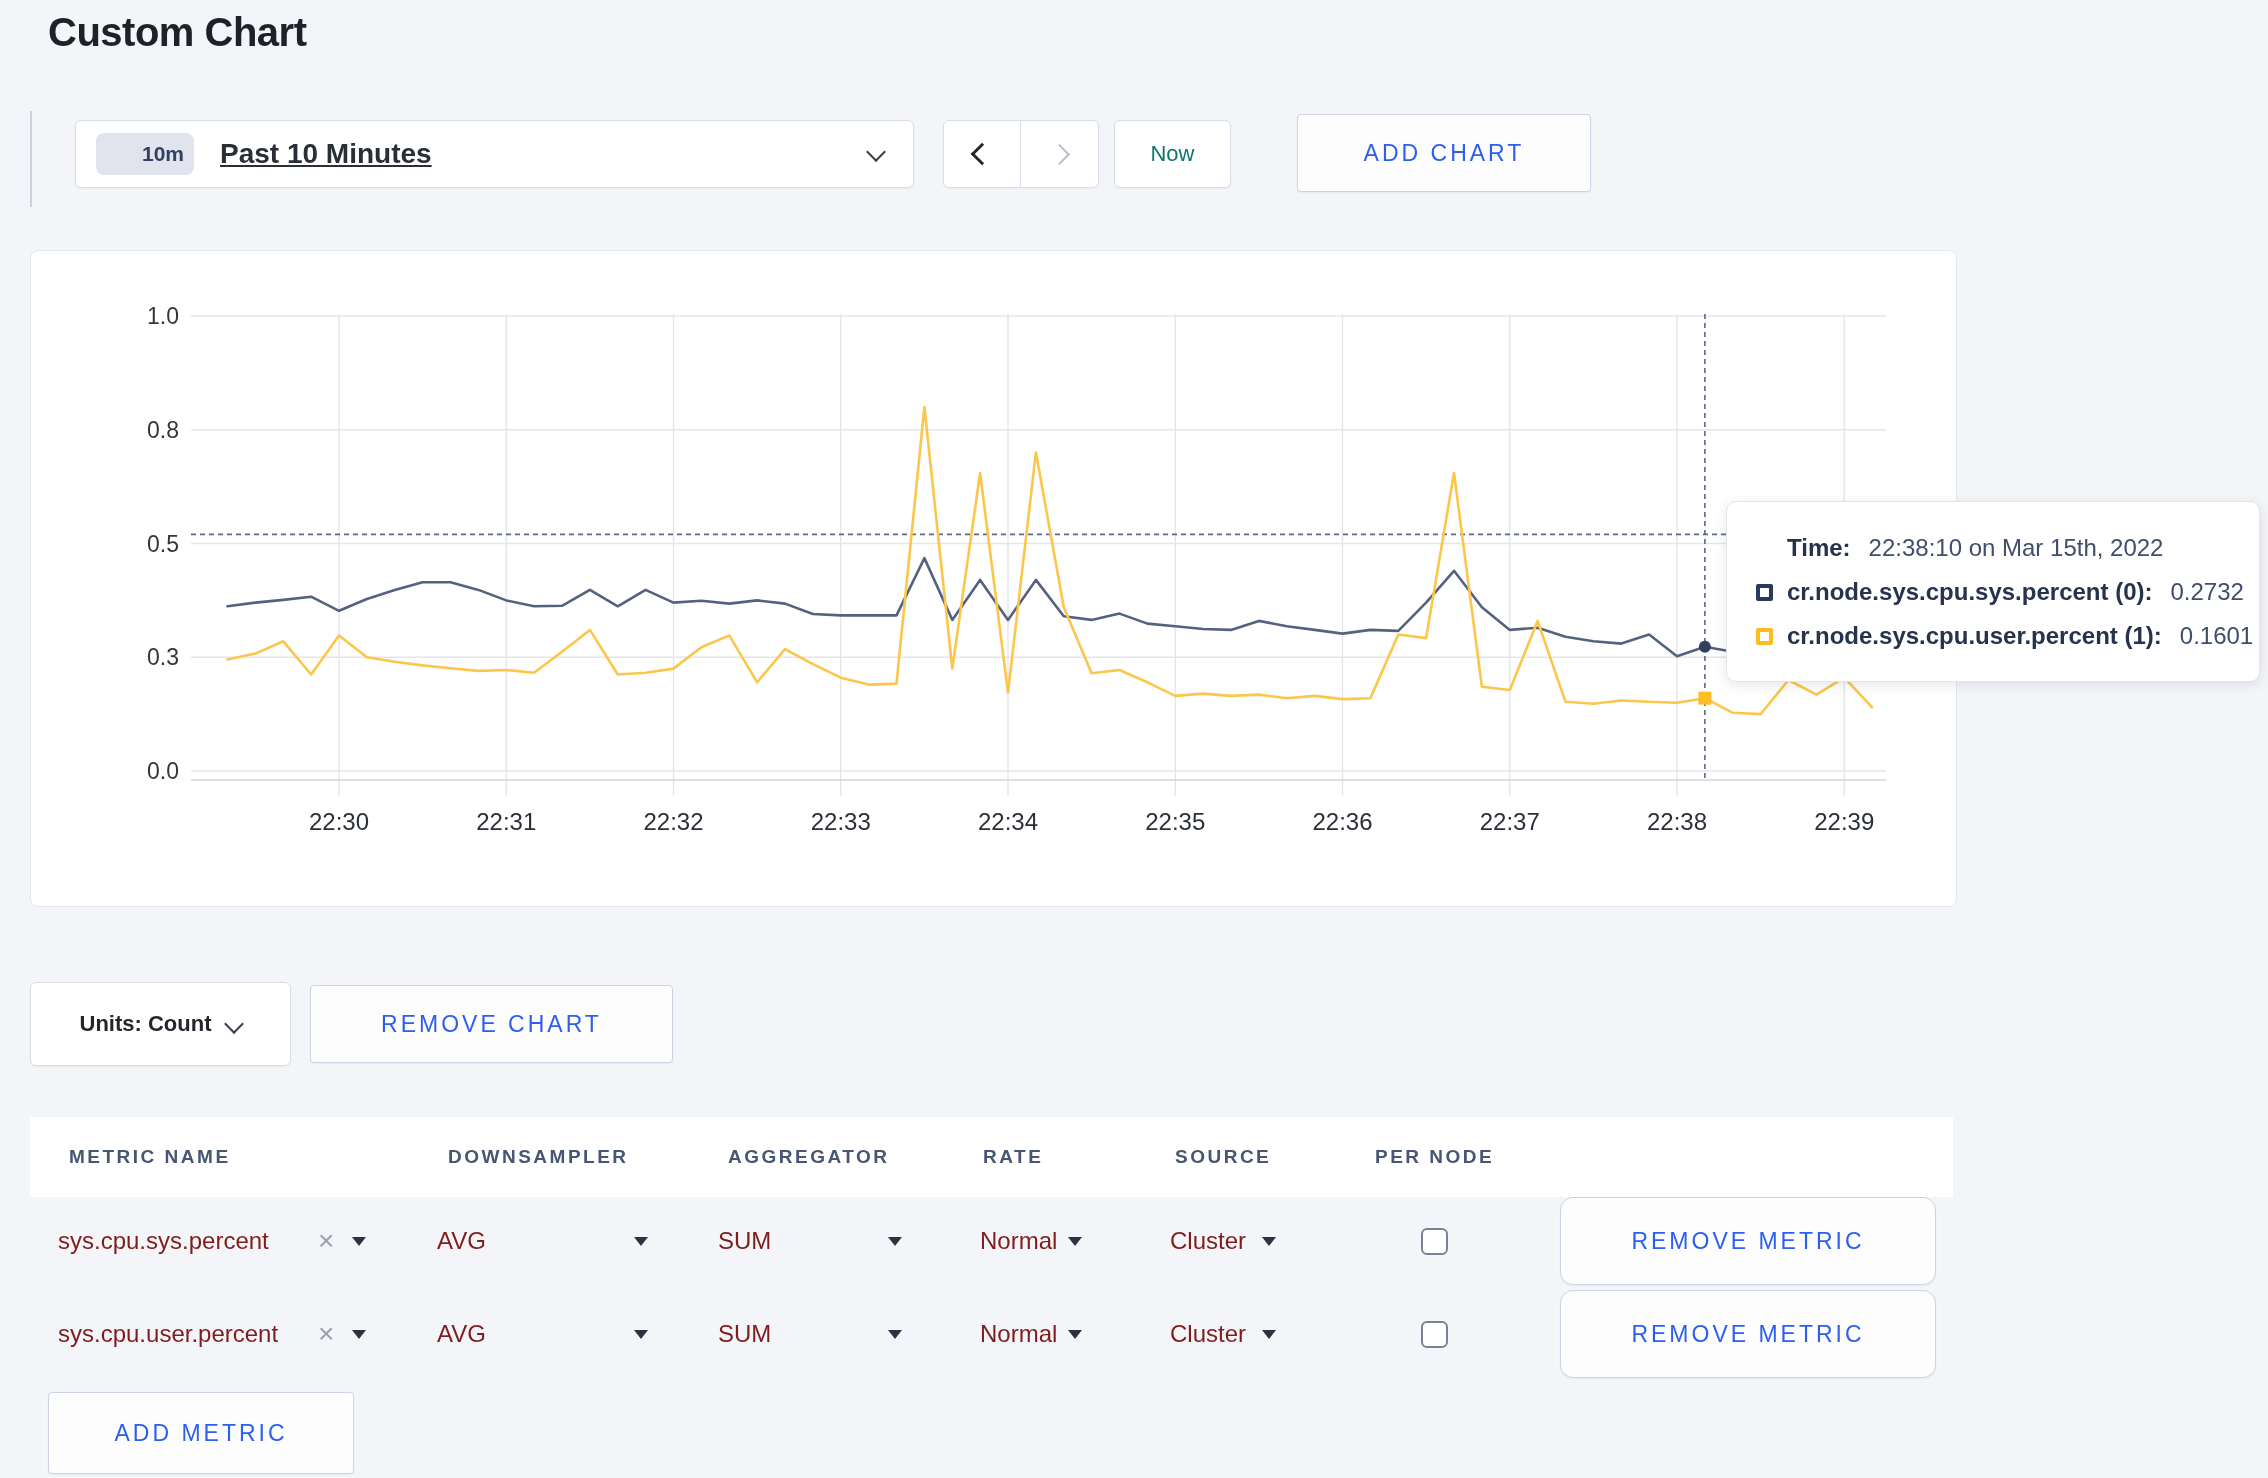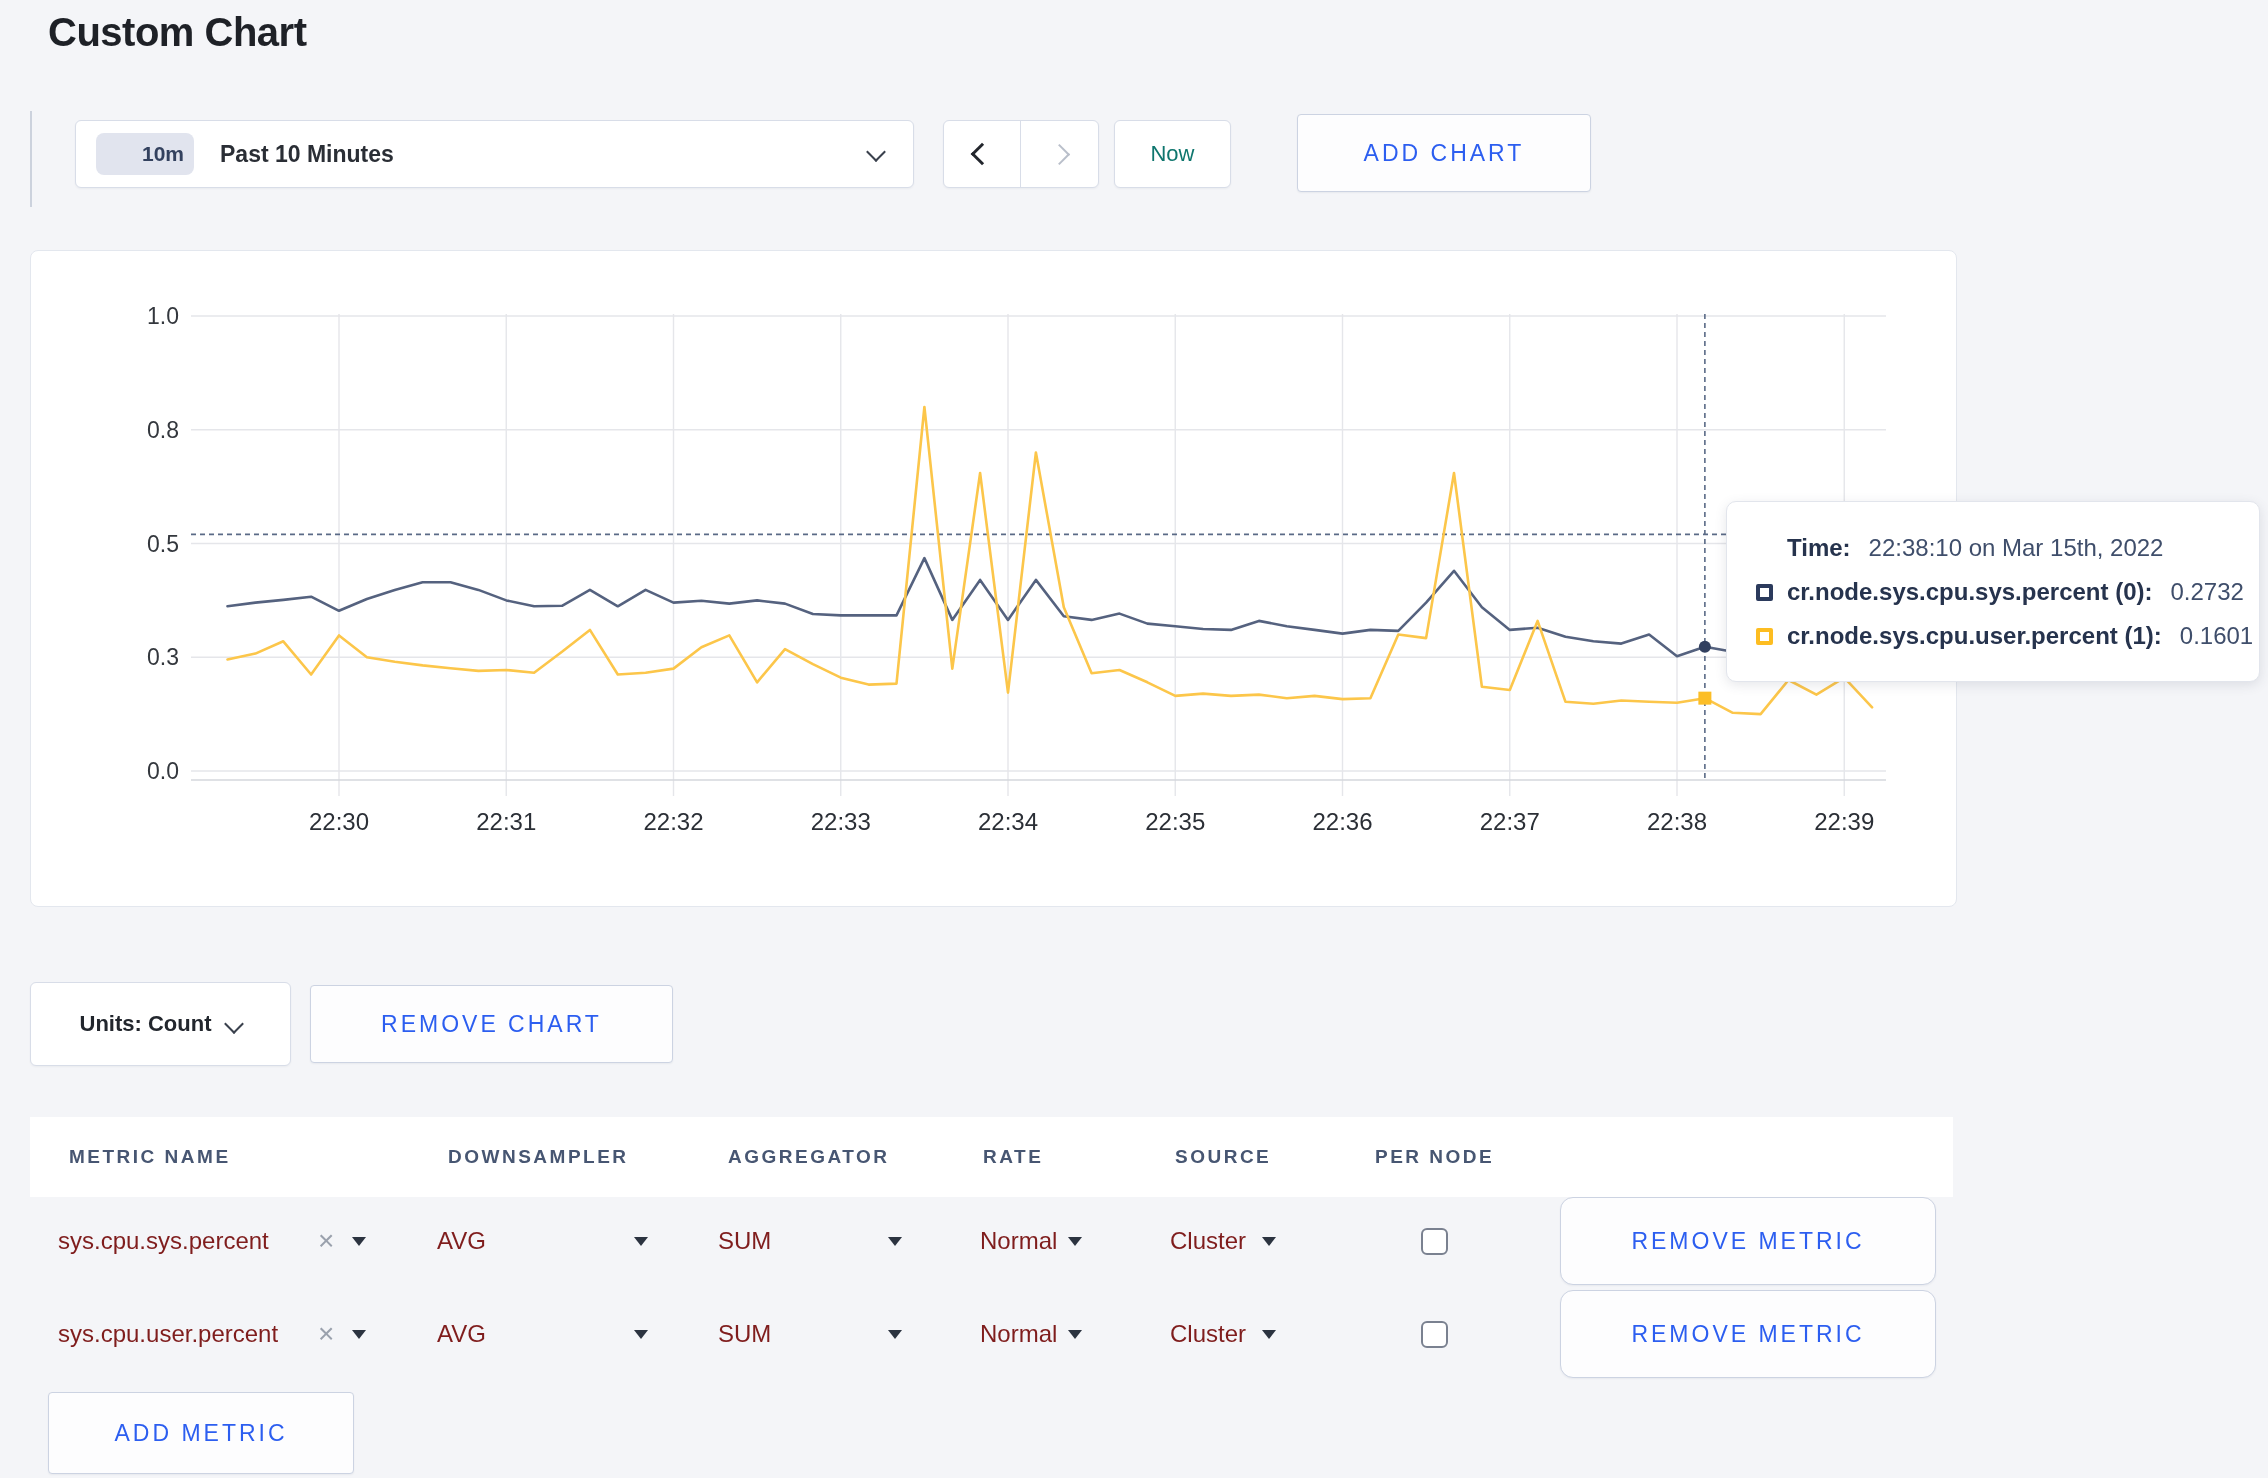--- a/index.html
+++ b/index.html
@@ -9,21 +9,21 @@
   .abs{position:absolute;}
   .flex{display:flex;align-items:center;}
 
   #page-title{left:48px;top:10px;font-size:40px;font-weight:bold;color:#1e2127;letter-spacing:-0.5px;}
 
   
   #toolbar-sep{left:30px;top:111px;width:2px;height:96px;background:#ccd2dd;}
   .white-box{background:#ffffff;border:1px solid #d8dde8;border-radius:6px;box-shadow:0 1px 2px rgba(38,51,77,0.05);box-sizing:border-box;}
   #time-select{left:75px;top:120px;width:839px;height:68px;cursor:pointer;}
   #time-badge{margin-left:20px;width:62px;height:42px;border-radius:8px;background:#e1e4ee;color:#33415e;font-weight:bold;font-size:21px;display:flex;align-items:center;justify-content:center;padding-left:36px;}
-  #time-label{margin-left:26px;font-size:23px;font-weight:bold;color:#2a2e35;}
+  #time-label{margin-left:26px;font-size:28px;font-weight:bold;color:#2a2e35;text-decoration:underline;}
   .chev{width:12px;height:12px;border-right:2.5px solid #3a414d;border-bottom:2.5px solid #3a414d;display:inline-block;}
   .chev-down{transform:rotate(45deg);}
   #time-chev{position:absolute;right:30px;top:24px;}
   #nav-arrows{left:943px;top:120px;width:156px;height:68px;padding:0;}
   .arrow-half{width:78px;height:100%;display:flex;align-items:center;justify-content:center;cursor:pointer;box-sizing:border-box;}
   #arrow-prev{border-right:1px solid #d8dde8;}
   .chev-left{width:13px;height:13px;border-left:3px solid #23262d;border-bottom:3px solid #23262d;transform:rotate(45deg);}
   .chev-right{width:13px;height:13px;border-right:2.5px solid #b9bfca;border-top:2.5px solid #b9bfca;transform:rotate(45deg);}
   #now-btn{left:1114px;top:120px;width:117px;height:68px;justify-content:center;font-size:22px;color:#0f766e;cursor:default;}
   .btn-blue{display:flex;align-items:center;justify-content:center;background:#fdfdfe;border:1px solid #ccd3e2;border-radius:4px;color:#2c5ef0;font-size:23px;letter-spacing:3px;box-shadow:0 1px 2px rgba(38,51,77,0.06);cursor:pointer;box-sizing:border-box;}

